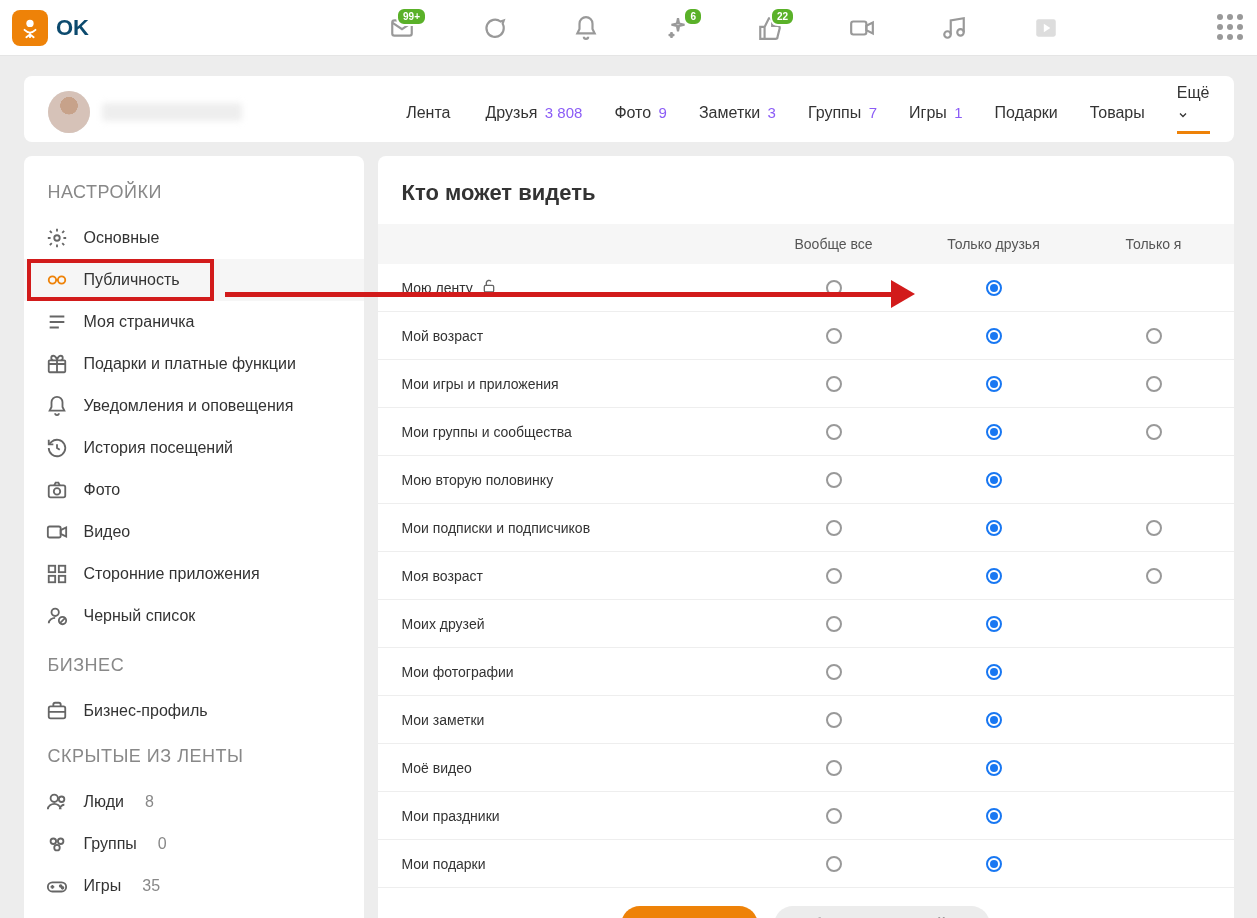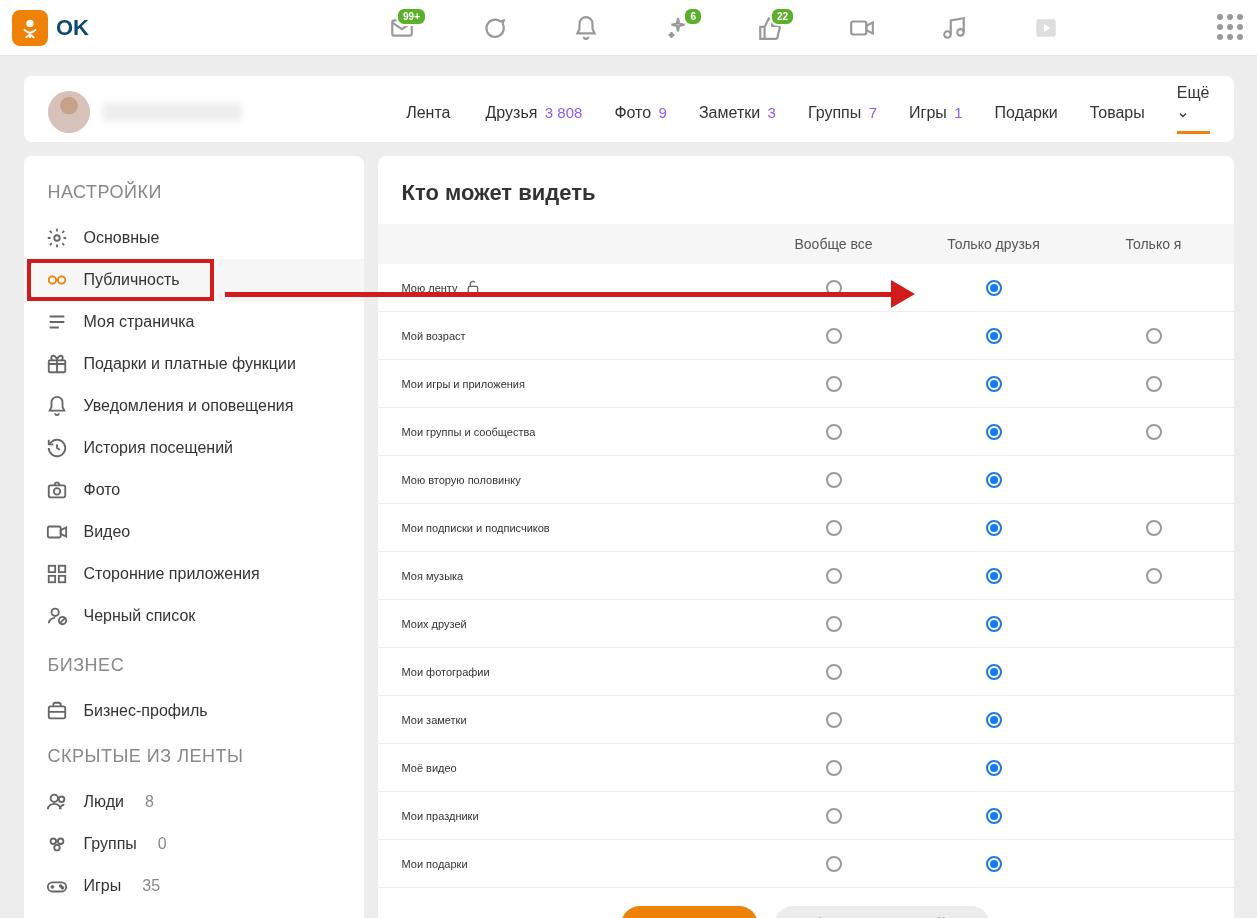--- a/index.html
+++ b/index.html
@@ -132,21 +132,21 @@
     display:grid; grid-template-columns: 1fr 160px 160px 160px;
     background:#f6f6f6;
     color:#555; font-size:14px;
     height:40px; align-items:center;
     text-align:center;
   }
   .tbl-row {
     display:grid; grid-template-columns: 1fr 160px 160px 160px;
     height:48px; align-items:center;
     border-bottom:1px solid #eee;
-    font-size:11px; color:#333;
+    font-size:14px; color:#333;
   }
   .tbl-row .lbl { padding-left:24px; display:flex; align-items:center; gap:8px;}
   .lock-ic svg { width:16px; height:16px; stroke:#666; fill:none; stroke-width:2;}
   .radio-cell { display:flex; justify-content:center; }
   .radio {
     width:16px; height:16px; border-radius:50%;
     border:2px solid #999; background:#fff;
     display:inline-block; position:relative; cursor:pointer;
   }
   .radio.checked {
@@ -526,21 +526,21 @@
               </div>
               <div class="radio-cell">
                 <span class="radio checked"></span>
               </div>
               <div class="radio-cell">
                 <span class="radio"></span>
               </div>
             </div>
             <div class="tbl-row">
               <div class="lbl">
-                <span>Моя музыка</span>
+                <span>Моя возраст</span>
               </div>
               <div class="radio-cell">
                 <span class="radio"></span>
               </div>
               <div class="radio-cell">
                 <span class="radio checked"></span>
               </div>
               <div class="radio-cell">
                 <span class="radio"></span>
               </div>

